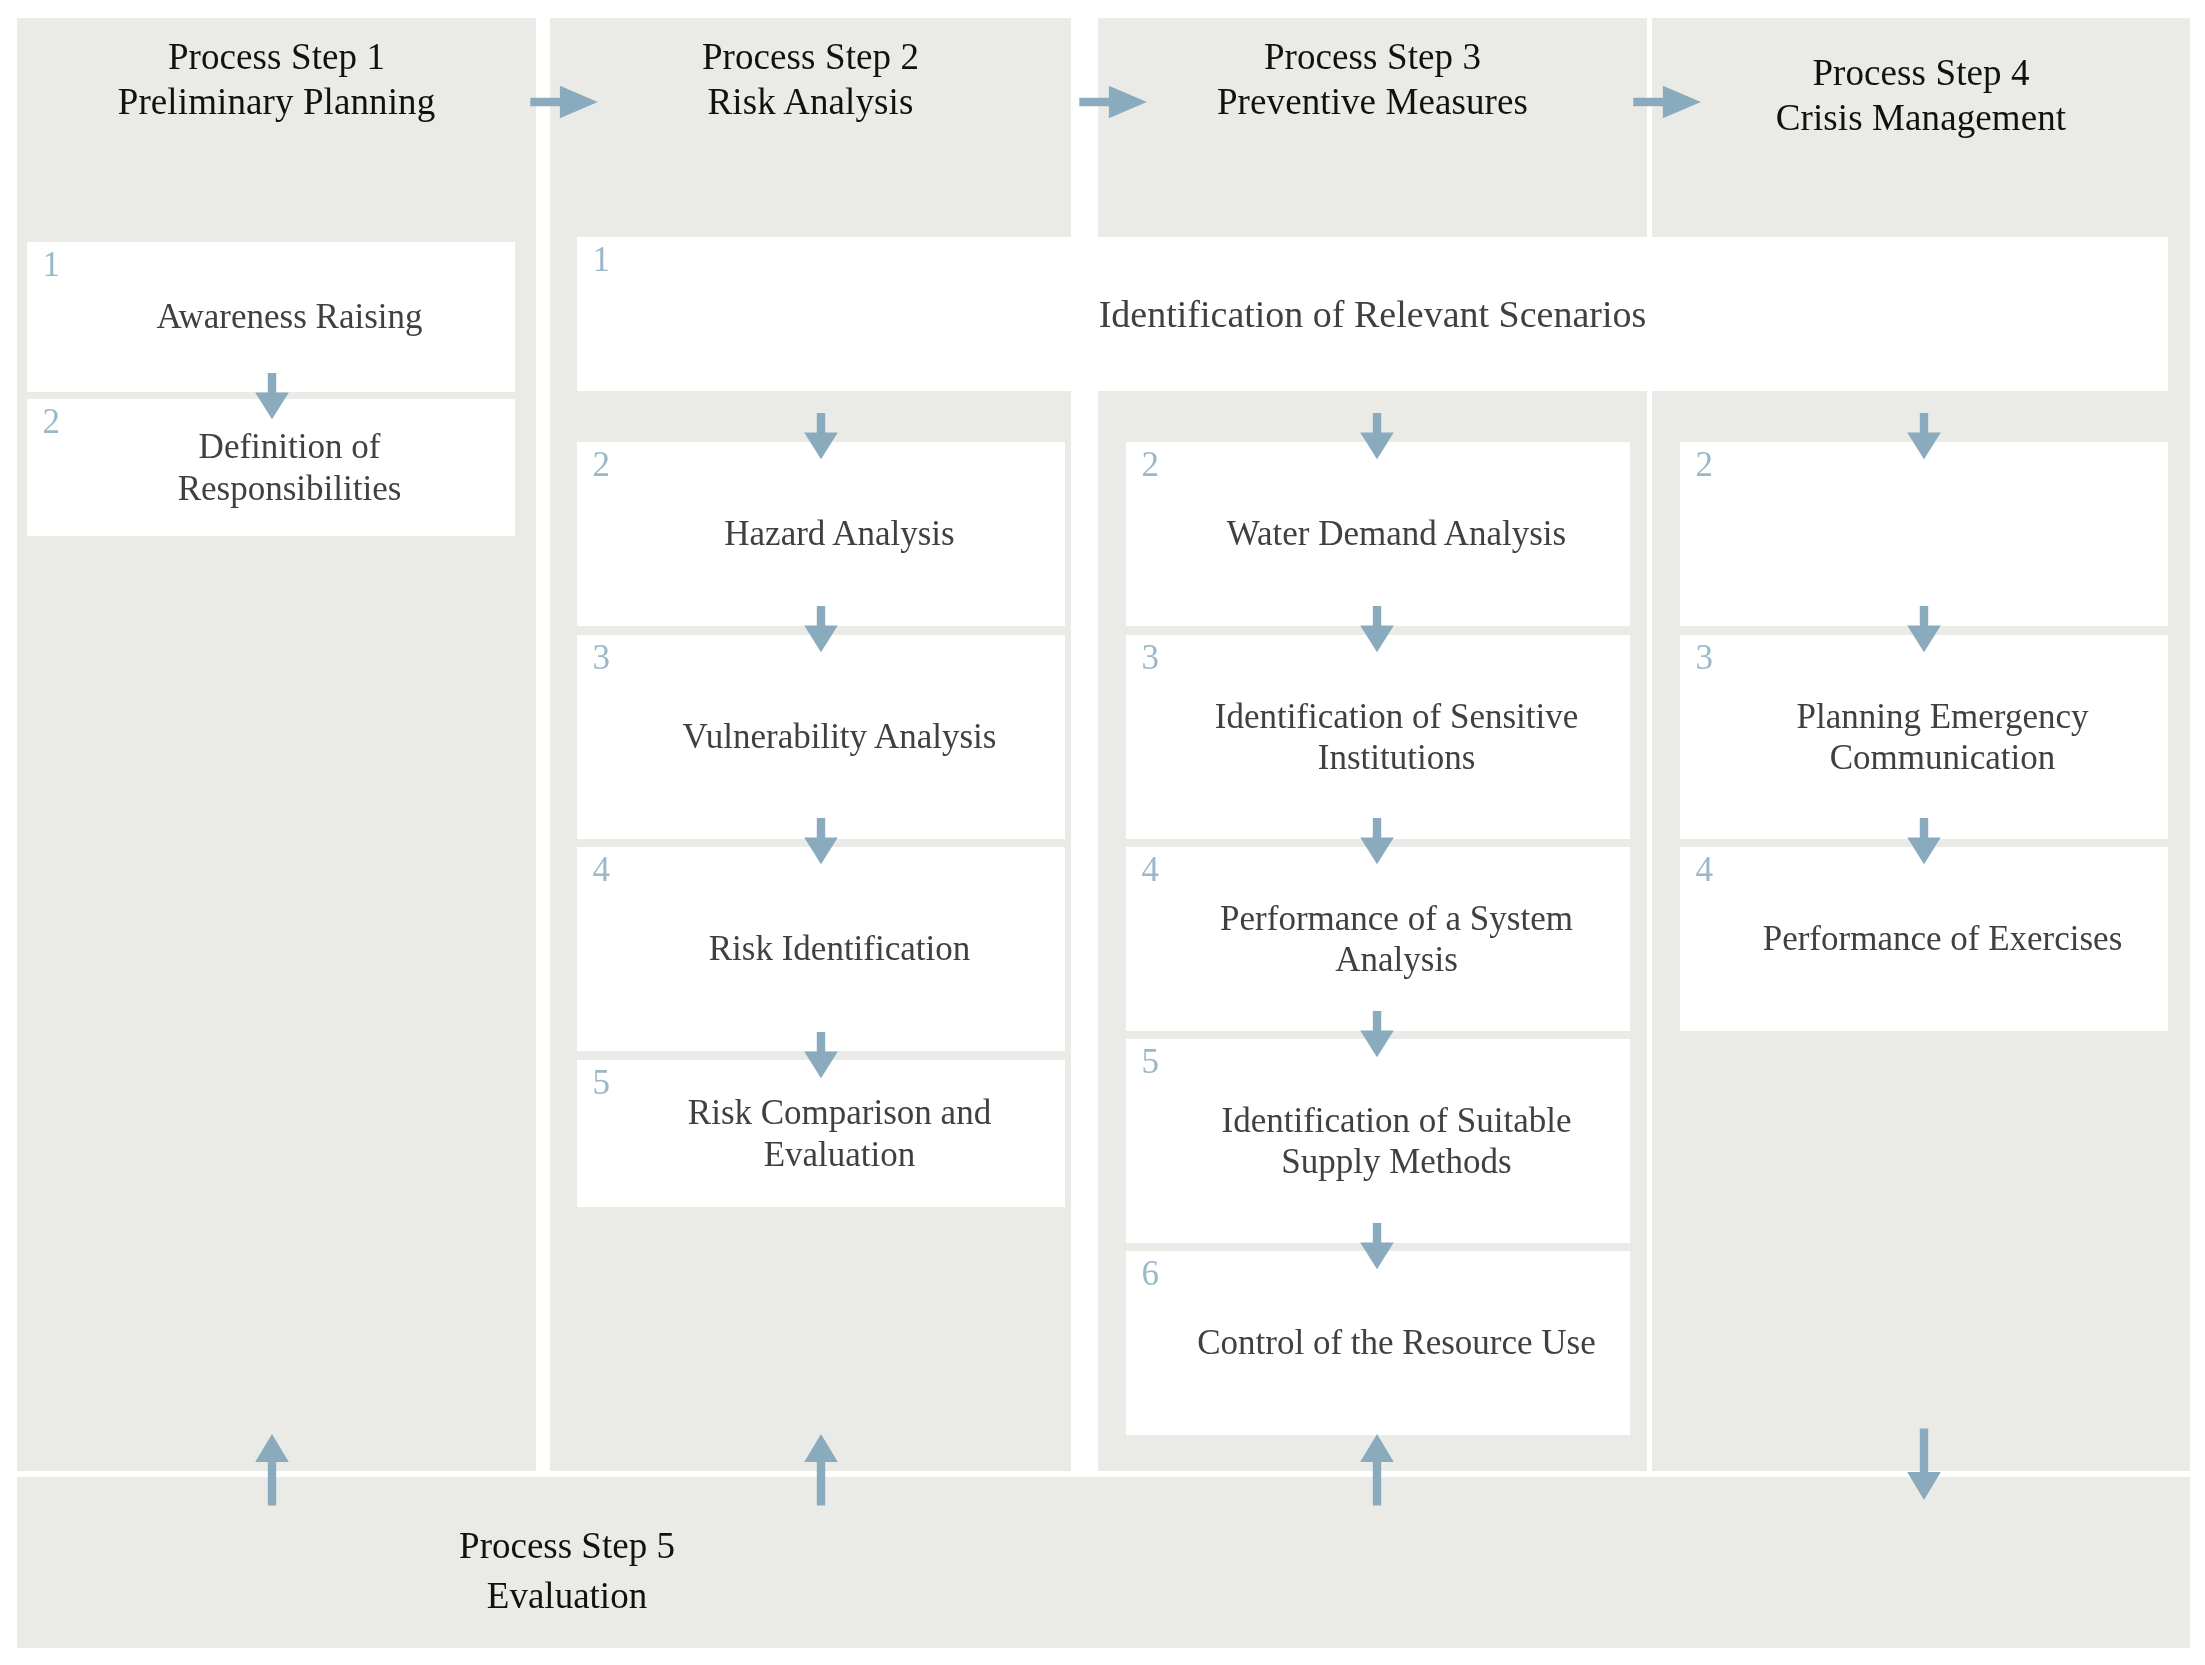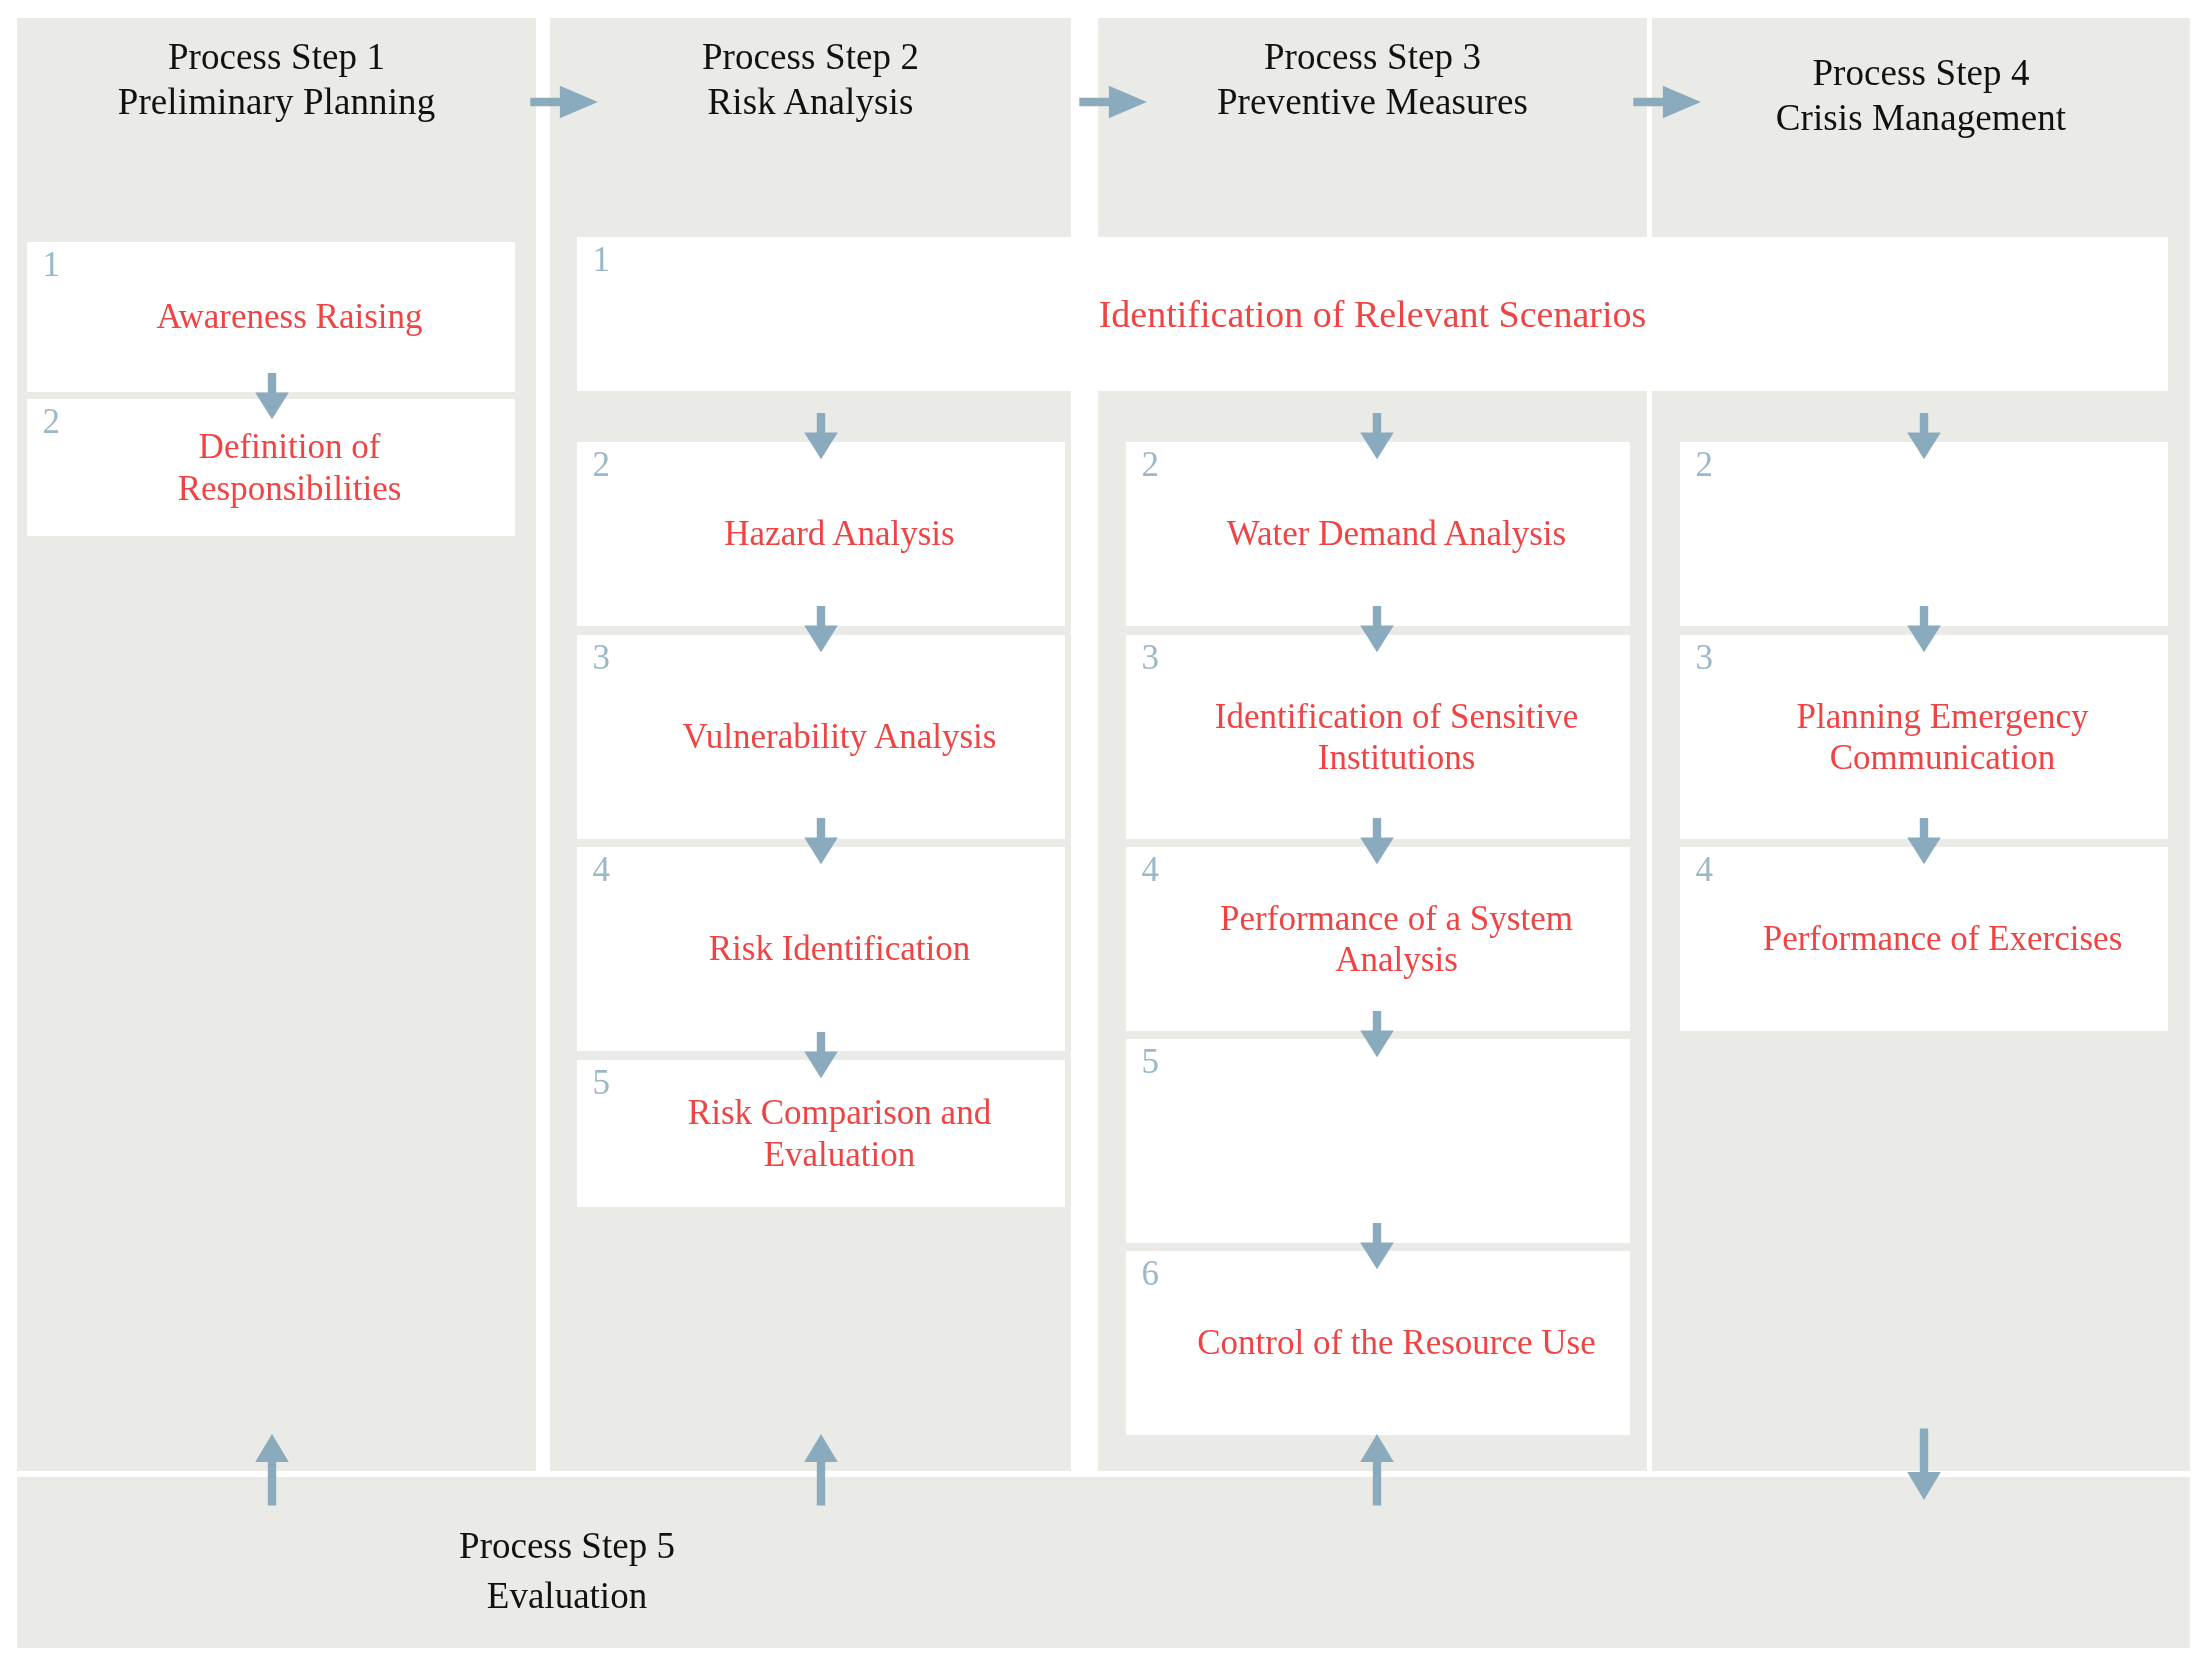--- a/index.html
+++ b/index.html
@@ -11,21 +11,21 @@
   
   .lane{position:absolute;background:#eaebe6;}
 
   
   .lane-title{position:absolute;text-align:center;color:#111111;
               font-size:37px;line-height:1.22;letter-spacing:0.1px;}
 
   
   .box{position:absolute;background:#ffffff;box-sizing:border-box;
        display:flex;align-items:center;justify-content:center;}
-  .box-text{color:#ef4444;font-size:35px;line-height:1.18;text-align:center;
+  .box-text{color:#404040;font-size:35px;line-height:1.18;text-align:center;
             padding:0 24px 0 61px;}
   .box.wide .box-text{padding:0 28px;font-size:38px;}
   .num{position:absolute;left:15.5px;top:4.2px;color:#9ab8c8;
        font-size:35px;line-height:1.1;}
 
   
   .arrow{position:absolute;}
   .arrow svg{display:block;overflow:visible;}
 
   
@@ -149,20 +149,21 @@
   <div class="box" style="left:1126px;top:635px;width:504px;height:204px;">
     <span class="num">3</span>
     <span class="box-text">Identification of Sensitive Institutions</span>
   </div>
   <div class="box" style="left:1126px;top:847px;width:504px;height:184px;">
     <span class="num">4</span>
     <span class="box-text">Performance of a System Analysis</span>
   </div>
   <div class="box" style="left:1126px;top:1039px;width:504px;height:204px;">
     <span class="num">5</span>
+    <span class="box-text">Identification of Suitable Supply Methods</span>
   </div>
   <div class="box" style="left:1126px;top:1251px;width:504px;height:184px;">
     <span class="num">6</span>
     <span class="box-text">Control of the Resource Use</span>
   </div>
 
   <div class="arrow" style="left:1356px;top:413px;">
     <svg width="42" height="49" viewBox="0 0 60 70">
         <rect x="24" y="0" width="12" height="34" fill="#8aabbd"></rect>
         <polygon points="6,28 54,28 30,66" fill="#8aabbd"></polygon>

